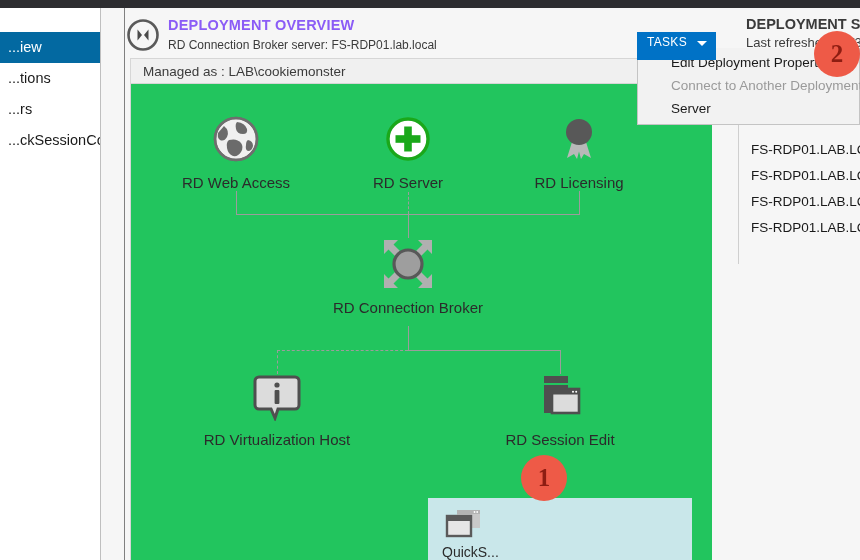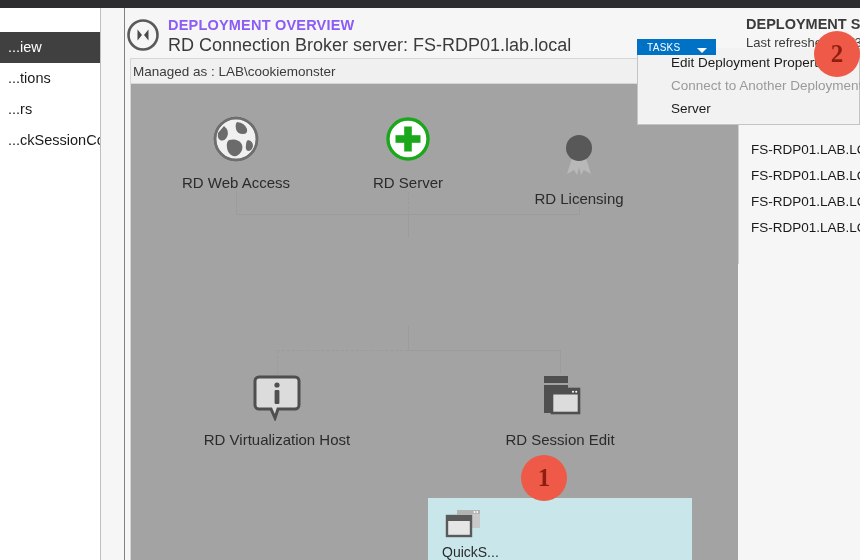--- a/index.html
+++ b/index.html
@@ -37,21 +37,21 @@
     height: 31px;
     line-height: 31px;
     padding-left: 8px;
     font-size: 14.5px;
     color: #1a1a1a;
     white-space: nowrap;
     overflow: hidden;
     cursor: pointer;
   }
   .nav-item.selected {
-    background: #404040;
+    background: #0369a1;
     color: #ffffff;
   }
   .nav-item.indent { padding-left: 8px; }
 
   
   .gutter {
     position: absolute; left: 101px; top: 8px;
     width: 24px; height: 552px;
     background: #f6f6f6;
     border-right: 1px solid #808080;
@@ -80,47 +80,47 @@
   }
   .header-title {
     font-size: 14.5px;
     font-weight: bold;
     color: #8b5cf6;
     letter-spacing: 0.2px;
     line-height: 18px;
     white-space: nowrap;
   }
   .header-sub {
-    font-size: 18px;
+    font-size: 12px;
     color: #3b3b3b;
     line-height: 18px;
     margin-top: 2px;
     white-space: nowrap;
   }
 
   
   .managed-bar {
     position: absolute; left: 4px; top: 50px;
     width: 730px; height: 26px;
     background: #f0f0f0;
     border-top: 1px solid #d6d6d6;
     border-left: 1px solid #d6d6d6;
     border-bottom: 1px solid #d6d6d6;
     font-size: 13.5px;
     color: #3b3b3b;
     line-height: 25px;
-    padding-left: 2px;
+    padding-left: 12px;
     white-space: nowrap;
   }
 
   
   .diagram {
     position: absolute; left: 4px; top: 76px;
-    width: 730px; height: 476px;
-    background: #a3a3a3;
+    width: 582px; height: 476px;
+    background: #22c55e;
     border-left: 1px solid #d6d6d6;
   }
 
   .node {
     position: absolute;
     text-align: center;
     width: 170px;
     cursor: pointer;
   }
   .node .glyph {
@@ -160,25 +160,25 @@
   }
   .collection-tile .tile-label {
     position: absolute; left: 14px; top: 46px;
     font-size: 14px;
     color: #2b2b2b;
     white-space: nowrap;
   }
 
   
   .tasks-button {
-    position: absolute; left: 637px; top: 39px;
-    width: 79px; height: 16px;
+    position: absolute; left: 637px; top: 32px;
+    width: 79px; height: 28px;
     background: #0072c6;
     color: #ffffff;
-    font-size: 10px;
+    font-size: 12px;
     letter-spacing: 0.3px;
     cursor: pointer;
     z-index: 40;
   }
   .tasks-button .tasks-label {
     position: absolute; left: 10px; top: 3px;
   }
   .tasks-button .caret {
     position: absolute; right: 9px; top: 9px;
     width: 0; height: 0;
@@ -353,31 +353,43 @@
         <div class="glyph">
           <svg width="50" height="50" viewBox="0 0 50 50">
             <circle cx="25" cy="25" r="20" fill="#ffffff" stroke="#1aa81a" stroke-width="3.4"></circle>
             <rect x="21.2" y="12.5" width="7.6" height="25" fill="#1aa81a"></rect>
             <rect x="12.5" y="21.2" width="25" height="7.6" fill="#1aa81a"></rect>
           </svg>
         </div>
         <div class="caption">RD Server</div>
       </div>
 
-      <div class="node" style="left:363px; top:44px;">
+      <div class="node" style="left:363px; top:28px;">
         <div class="glyph">
           <svg width="50" height="50" viewBox="0 0 50 50">
             <path d="M18 28 L13 44 L20 40 L23 45 L27 30 Z" fill="#b8b8b8"></path>
             <path d="M32 28 L37 44 L30 40 L27 45 L23 30 Z" fill="#b8b8b8"></path>
             <circle cx="25" cy="18" r="13" fill="#585858"></circle>
           </svg>
         </div>
         <div class="caption">RD Licensing</div>
       </div>
 
+      <div class="node" style="left:192px; top:153px;">
+        <div class="glyph">
+          <svg width="56" height="56" viewBox="0 0 56 56">
+            <path d="M4 4 L18 4 L13.5 8.5 L20 15 L15 20 L8.5 13.5 L4 18 Z" fill="#b0b0b0"></path>
+            <path d="M52 4 L38 4 L42.5 8.5 L36 15 L41 20 L47.5 13.5 L52 18 Z" fill="#b0b0b0"></path>
+            <path d="M4 52 L18 52 L13.5 47.5 L20 41 L15 36 L8.5 42.5 L4 38 Z" fill="#b0b0b0"></path>
+            <path d="M52 52 L38 52 L42.5 47.5 L36 41 L41 36 L47.5 42.5 L52 38 Z" fill="#b0b0b0"></path>
+            <circle cx="28" cy="28" r="14" fill="#9e9e9e" stroke="#585858" stroke-width="3.2"></circle>
+          </svg>
+        </div>
+        <div class="caption">RD Connection Broker</div>
+      </div>
 
       <div class="line-v" style="left:277px; top:242px; height:24px;"></div>
       <div class="line-h" style="left:277px; top:266px; width:152px;"></div>
       <div class="line-v" style="left:429px; top:266px; height:24px;"></div>
       <div class="dashed-h" style="left:146px; top:266px; width:131px;"></div>
       <div class="dashed-v" style="left:146px; top:266px; height:24px;"></div>
 
       <div class="node" style="left:61px; top:285px;">
         <div class="glyph">
           <svg width="50" height="50" viewBox="0 0 50 50">

